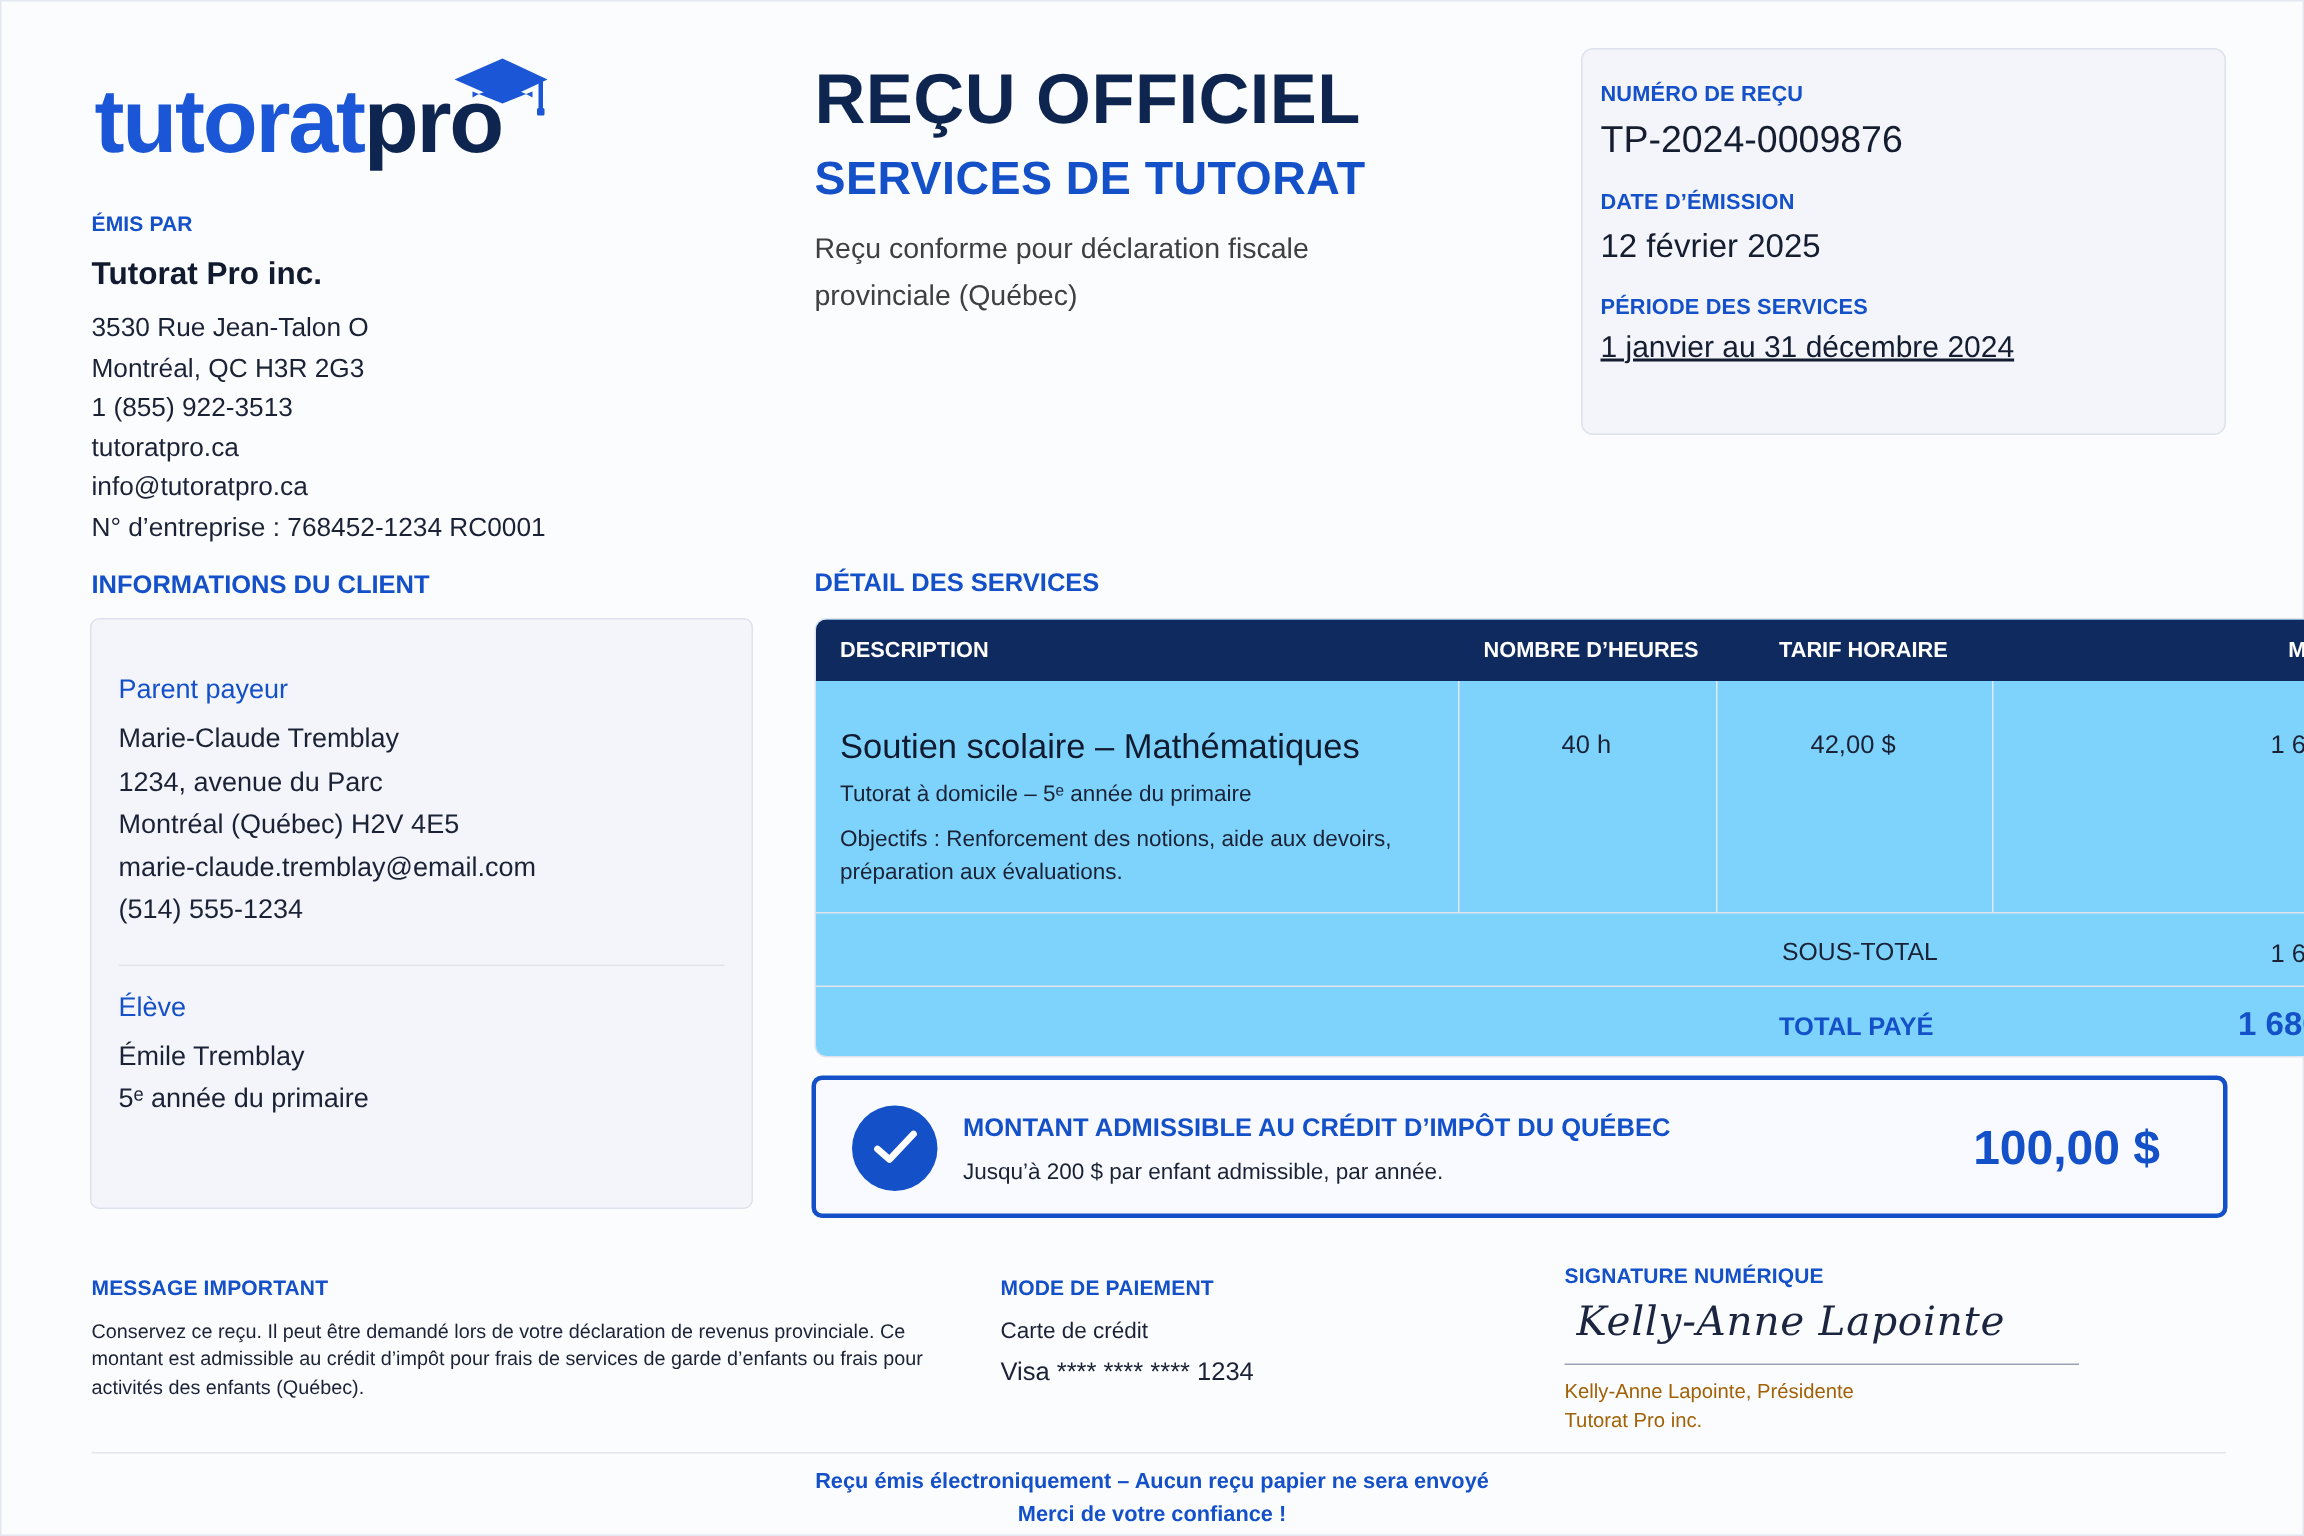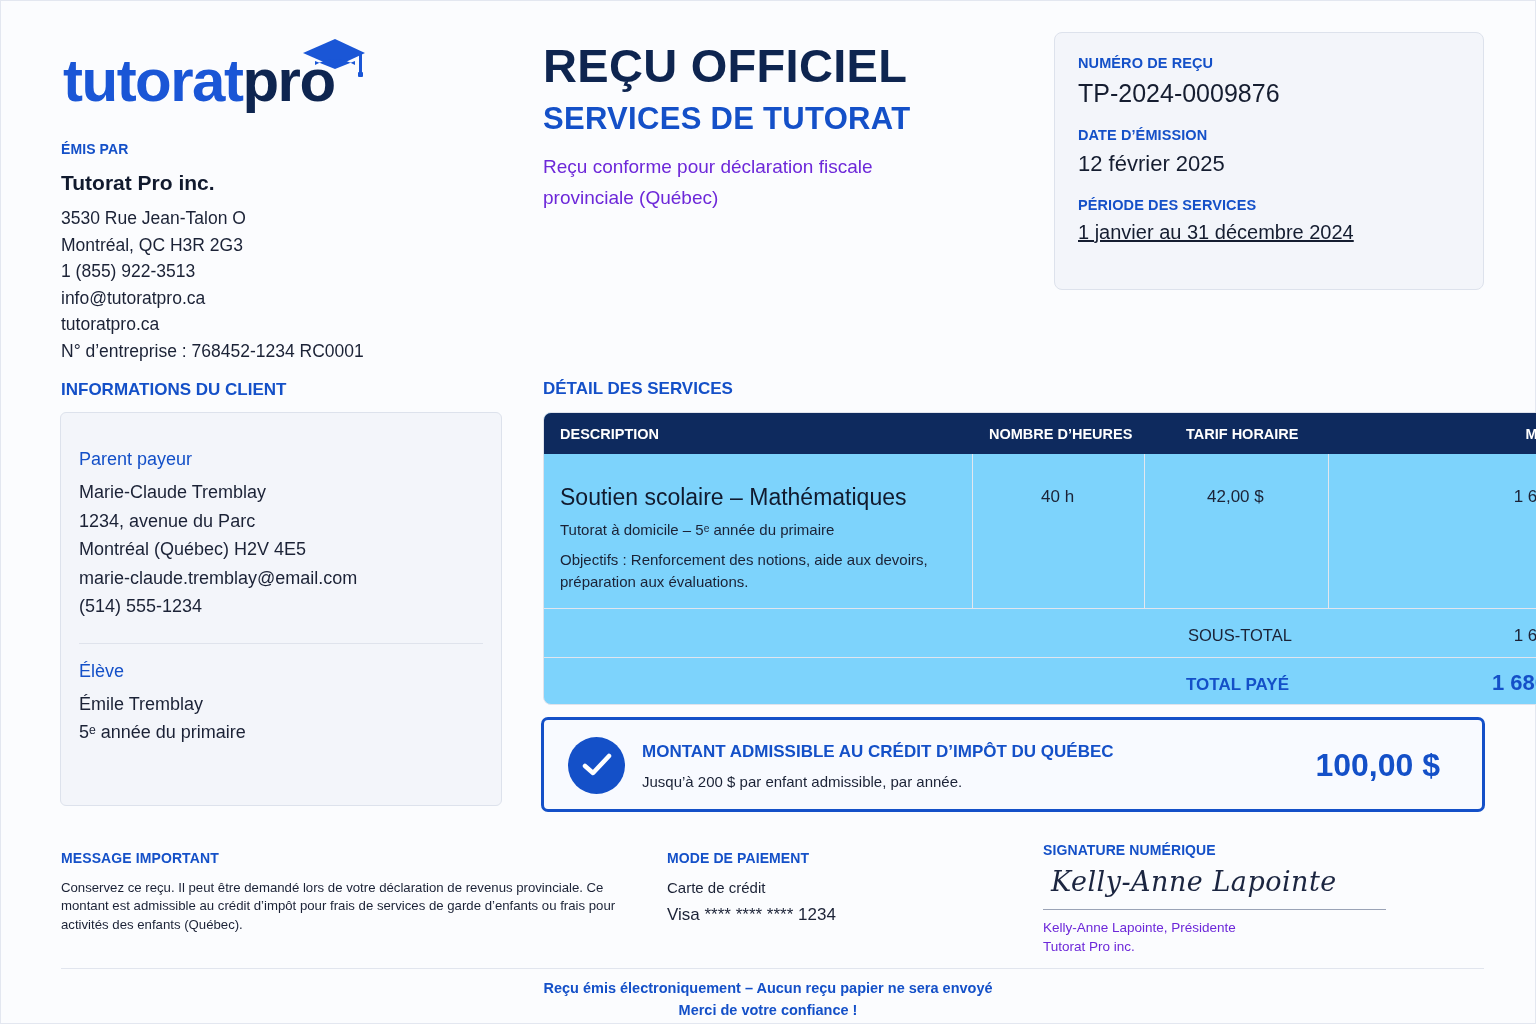--- a/index.html
+++ b/index.html
@@ -34,27 +34,27 @@
     
     .issuer { position: absolute; left: 60px; top: 140px; }
     .issuer .label-sm { display: block; margin-bottom: 14px; }
     .issuer-name { font-size: 21px; font-weight: 700; color: #111a2e; margin-bottom: 10px; }
     .issuer-line { font-size: 17.5px; color: #1b2236; line-height: 26.5px; }
 
     
     .title-block { position: absolute; left: 542px; top: 38px; width: 460px; }
     .title-main { font-size: 47px; font-weight: 700; color: #0e2550; letter-spacing: 0.3px; line-height: 54px; }
     .title-sub { font-size: 31px; font-weight: 700; color: #1450c8; letter-spacing: 0.3px; line-height: 40px; margin-top: 6px; }
-    .title-desc { font-size: 19px; color: #6d28d9; line-height: 31px; margin-top: 12px; width: 380px; }
+    .title-desc { font-size: 19px; color: #404040; line-height: 31px; margin-top: 12px; width: 380px; }
 
     
     .meta-card {
       position: absolute; left: 1053px; top: 31px; width: 430px; height: 258px;
       background: #f3f5fa; border: 1px solid #dde2ec; border-radius: 8px;
-      padding: 22px 23px;
+      padding: 22px 12px;
     }
     .meta-card .label-sm { display: block; font-size: 14.5px; }
     .meta-value { font-size: 22px; color: #151d30; margin-top: 8px; margin-bottom: 20px; }
     .meta-value.big { font-size: 25px; margin-bottom: 19px; }
     .meta-value.last { margin-bottom: 0; font-size: 20px; text-decoration: underline; }
 
     
     .client-heading { position: absolute; left: 60px; top: 379px; font-size: 17px; font-weight: 700; color: #1450c8; }
     .client-card {
       position: absolute; left: 59px; top: 411px; width: 442px; height: 394px;
@@ -120,21 +120,21 @@
     .pay-line1 { font-size: 15px; color: #1b2236; margin-bottom: 9px; }
     .pay-line2 { font-size: 17px; color: #1b2236; }
 
     .sig { position: absolute; left: 1042px; top: 841px; width: 343px; }
     .sig .label-sm { display: block; }
     .sig-script {
       font-family: "DejaVu Serif", serif; font-style: italic;
       font-size: 27px; color: #1b2540; margin: 8px 0 0 8px; height: 40px; letter-spacing: 0.5px;
     }
     .sig-line { border-top: 1px solid #9aa3b6; margin-top: 3px; }
-    .sig-meta { font-size: 13.5px; color: #6d28d9; line-height: 19px; margin-top: 8px; }
+    .sig-meta { font-size: 13.5px; color: #a16207; line-height: 19px; margin-top: 8px; }
 
     .footer-rule { position: absolute; left: 60px; top: 967px; width: 1423px; border-top: 1px solid #e1e5ee; }
     .footer { position: absolute; left: 0; top: 976px; width: 100%; text-align: center; color: #1450c8; font-weight: 700; font-size: 14.5px; line-height: 22px; }
   </style>
 </head>
 <body>
 
 <div class="page">
 
   <div class="logo">
@@ -146,22 +146,22 @@
       <rect x="59" y="35" width="5" height="5" rx="1" fill="#1a56d6"></rect>
     </svg>
   </div>
 
   <div class="issuer">
     <span class="label-sm">ÉMIS PAR</span>
     <div class="issuer-name">Tutorat Pro inc.</div>
     <div class="issuer-line">3530 Rue Jean-Talon O</div>
     <div class="issuer-line">Montréal, QC H3R 2G3</div>
     <div class="issuer-line">1 (855) 922-3513</div>
+    <div class="issuer-line">tutoratpro.ca</div>
     <div class="issuer-line">info@tutoratpro.ca</div>
-    <div class="issuer-line">tutoratpro.ca</div>
     <div class="issuer-line">N° d’entreprise : 768452-1234 RC0001</div>
   </div>
 
   <div class="title-block">
     <div class="title-main">REÇU OFFICIEL</div>
     <div class="title-sub">SERVICES DE TUTORAT</div>
     <div class="title-desc">Reçu conforme pour déclaration fiscale provinciale (Québec)</div>
   </div>
 
   <div class="meta-card">

